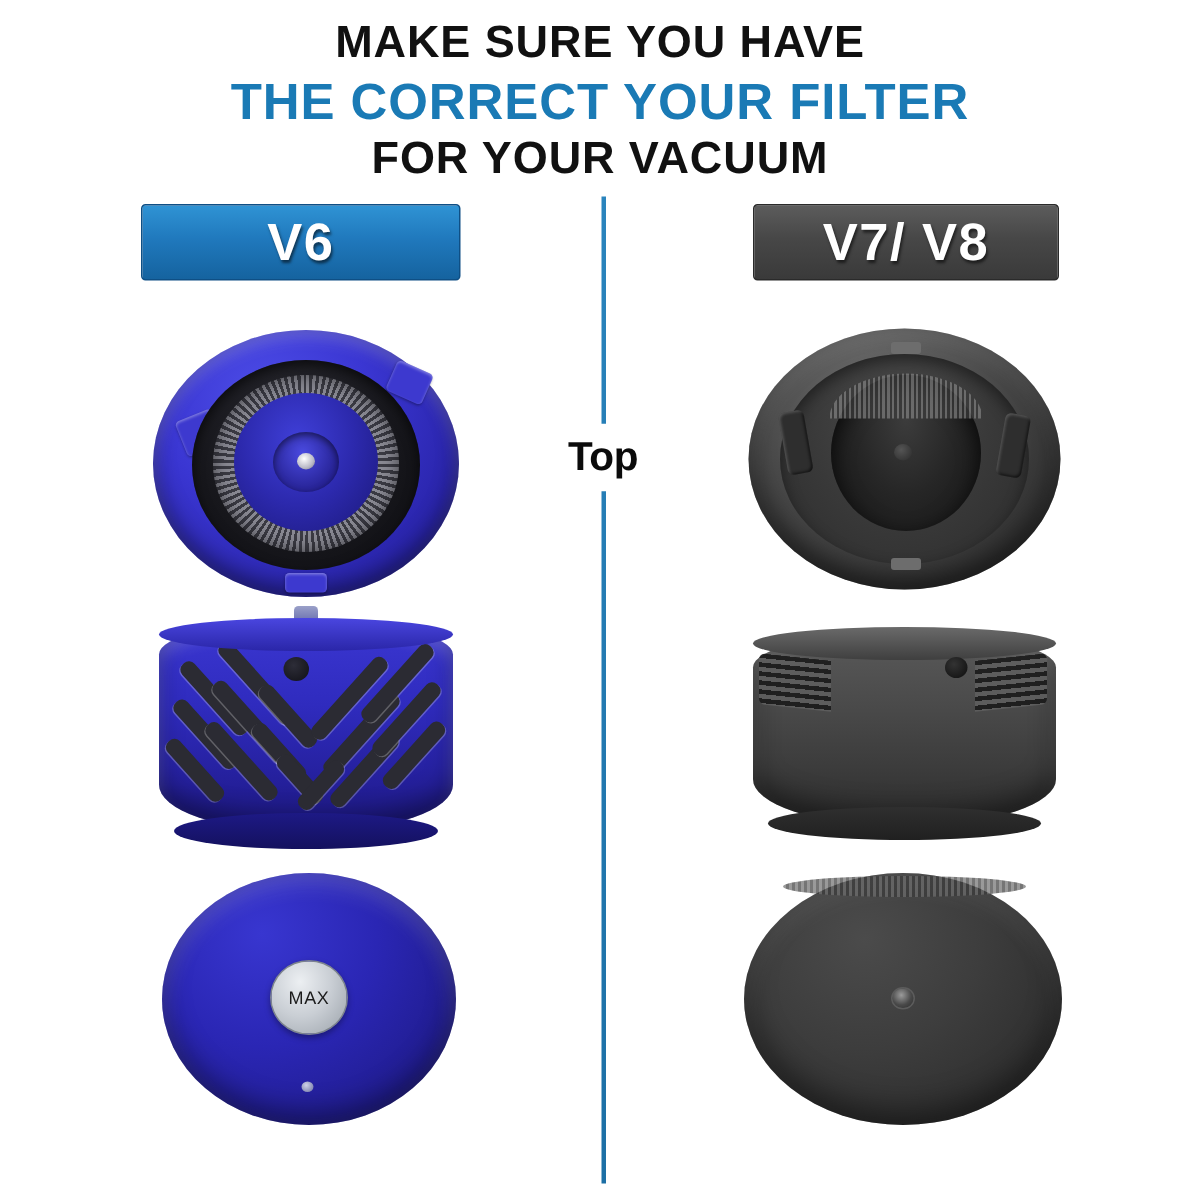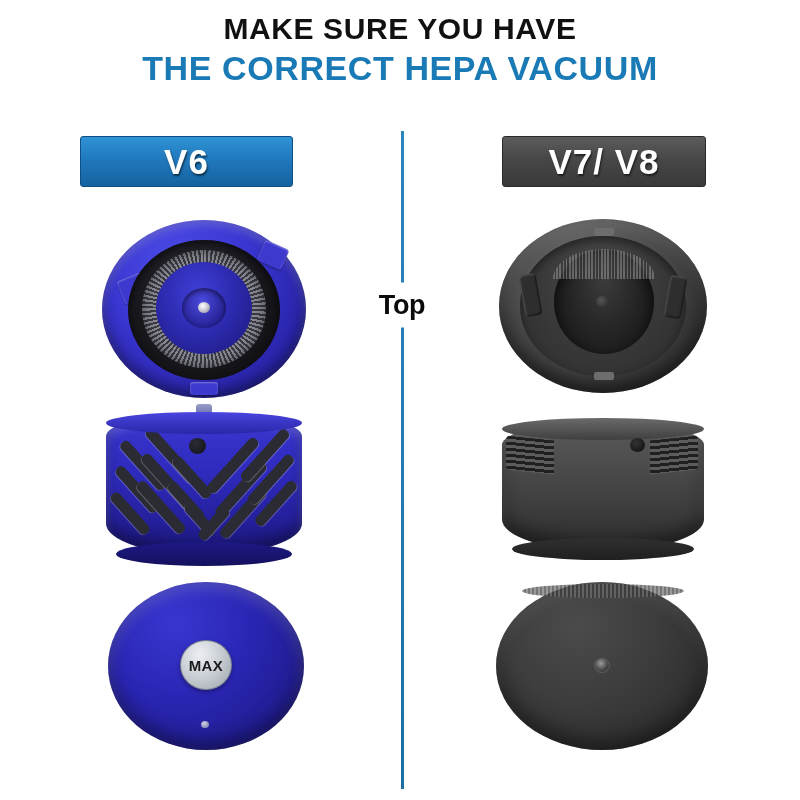--- a/index.html
+++ b/index.html
@@ -51,21 +51,21 @@
     display: flex;
     align-items: center;
     justify-content: center;
     font-size: 35px;
     font-weight: bold;
     color: #ffffff;
     letter-spacing: 1px;
     text-shadow: 1px 2px 2px rgba(0,0,0,0.55);
   }
   .badge-v6 {
-    left: 80px;
+    left: 94px;
     width: 213px;
     background: linear-gradient(180deg, #2f93d4 0%, #2079bd 45%, #15639f 100%);
     border: 1px solid #0e4f85;
   }
   .badge-v78 {
     left: 502px;
     width: 204px;
     background: linear-gradient(180deg, #5c5c5c 0%, #474747 45%, #3a3a3a 100%);
     border: 1px solid #2a2a2a;
   }
@@ -298,21 +298,21 @@
     background: radial-gradient(ellipse at 34% 24%, #3836d0 0%, #2a26b4 42%, #211d92 74%, #171369 100%);
     box-shadow: inset 0 -8px 18px rgba(0,0,0,0.4), inset 0 7px 14px rgba(255,255,255,0.18);
   }
   .v6bot .maxbadge {
     position: absolute; left: 72px; top: 58px;
     width: 52px; height: 50px;
     border-radius: 50%;
     background: radial-gradient(ellipse at 38% 28%, #eceff2 0%, #c9ced4 48%, #9aa1a9 100%);
     border: 1px solid #7d848c;
     display: flex; align-items: center; justify-content: center;
-    font-size: 15px; font-weight: bold; color: #1b1b1b;
+    font-size: 12px; font-weight: normal; color: #1b1b1b;
     letter-spacing: 0.4px;
     box-shadow: 0 2px 4px rgba(0,0,0,0.35);
   }
   .v6bot .pinhole {
     position: absolute; left: 93px; top: 139px;
     width: 8px; height: 7px; border-radius: 50%;
     background: radial-gradient(circle at 40% 35%, #cfd3e8 0%, #6a6fa0 100%);
   }
 
   
@@ -350,21 +350,22 @@
   .cap-left  { left: 98px;  width: 212px; }
   .cap-right { left: 496px; width: 212px; }
 </style>
 </head>
 <body>
 
 <div class="page">
 
   <div class="headline">
     <div class="l1">MAKE SURE YOU HAVE</div>
-    <div class="l2">THE CORRECT HEPA VACUUM</div>
+    <div class="l2">THE CORRECT YOUR FILTER</div>
+    <div class="l3">FOR YOUR VACUUM</div>
   </div>
 
   <div class="badge-row">
     <div class="badge badge-v6">V6</div>
     <div class="badge badge-v78">V7/ V8</div>
   </div>
 
   <div class="divider"></div>
 
   <div class="center-labels">

